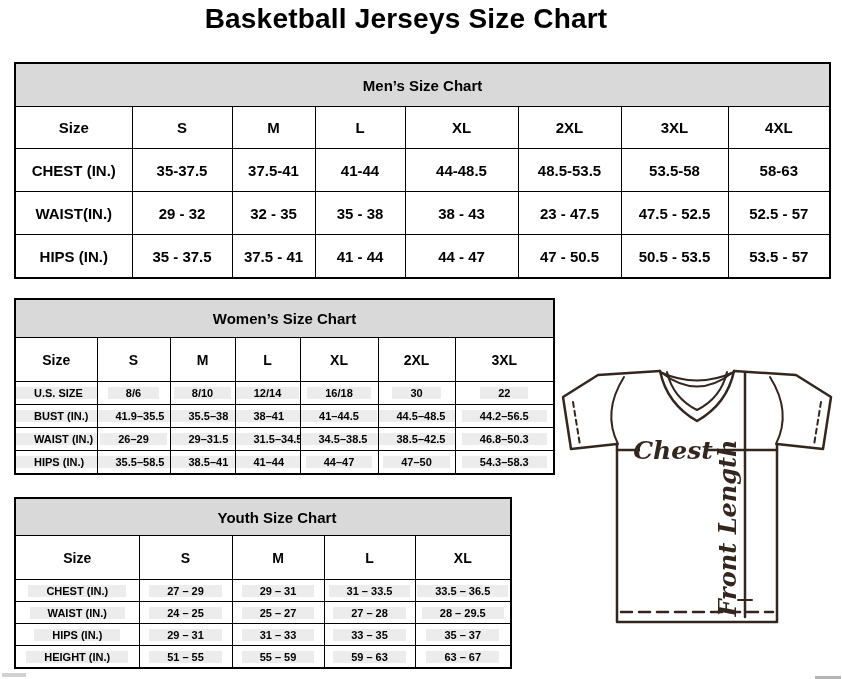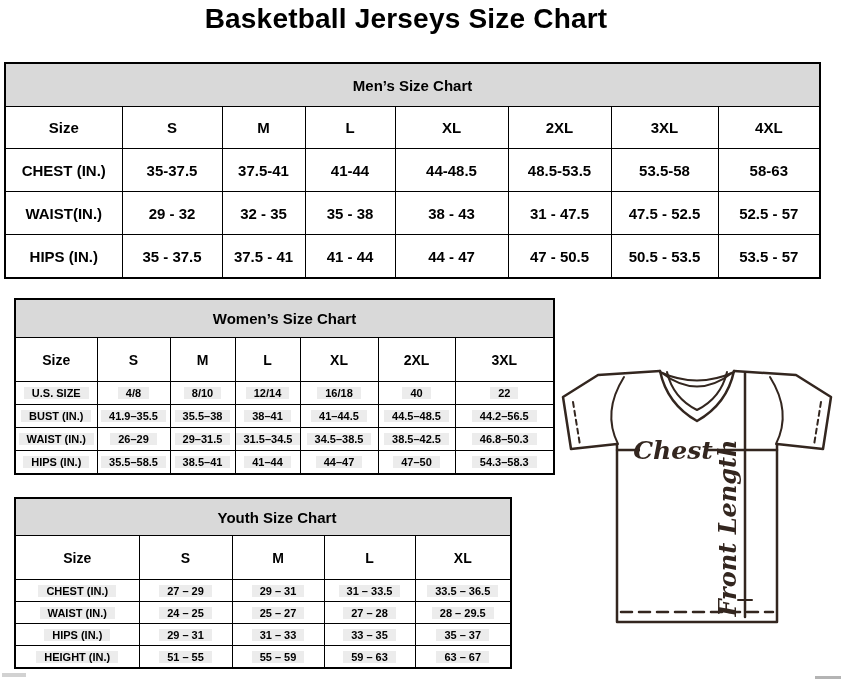--- a/index.html
+++ b/index.html
@@ -14,35 +14,35 @@
   table.size-table {
     position:absolute; border-collapse:collapse; table-layout:fixed;
     border:2px solid #000; background:#fff;
   }
   table.size-table th, table.size-table td {
     border:1px solid #000; text-align:center; vertical-align:middle;
     padding:0; font-weight:bold; overflow:hidden; white-space:nowrap;
   }
   th.band { background:#d9d9d9; font-size:15px; }
   
-  #men { left:4px; top:62px; width:815px; }
+  #men { left:14px; top:62px; width:815px; }
   #men .band-row th { height:42px; }
   #men .head-row th { height:41px; font-size:15px; }
   #men .data-row th, #men .data-row td { height:42px; font-size:15px; }
   
   #women { left:14px; top:298px; width:539px; }
   #women .band-row th { height:37px; }
   #women .head-row th { height:43px; font-size:14px; }
   #women .data-row th, #women .data-row td { height:22px; font-size:11px; }
   
   #youth { left:14px; top:497px; width:496px; }
   #youth .band-row th { height:36px;padding-left:28px; }
   #youth .head-row th { height:43px; font-size:14px; }
   #youth .data-row th, #youth .data-row td { height:21px; font-size:11px; }
-  .hl { background:#ececec; padding:0 8px; }
+  .hl { background:#ececec; padding:0 18px; }
   
   #jersey { position:absolute; left:558px; top:364px; }
   #jersey text {
     font-family:"DejaVu Serif","Liberation Serif",serif;
     font-weight:bold; font-style:italic; fill:#33261f;
   }
   
   .scroll-thumb-left  { position:absolute; left:2px;  top:673px; width:24px; height:4px; background:#d2d2d2; }
   .scroll-thumb-right { position:absolute; left:815px; top:676px; width:26px; height:3px; background:#b4b4b4; }
 </style>
@@ -85,21 +85,21 @@
     <td>48.5-53.5</td>
     <td>53.5-58</td>
     <td>58-63</td>
   </tr>
   <tr class="data-row">
     <th>WAIST(IN.)</th>
     <td>29 - 32</td>
     <td>32 - 35</td>
     <td>35 - 38</td>
     <td>38 - 43</td>
-    <td>31 - 47.5</td>
+    <td>23 - 47.5</td>
     <td>47.5 - 52.5</td>
     <td>52.5 - 57</td>
   </tr>
   <tr class="data-row">
     <th>HIPS (IN.)</th>
     <td>35 - 37.5</td>
     <td>37.5 - 41</td>
     <td>41 - 44</td>
     <td>44 - 47</td>
     <td>47 - 50.5</td>
@@ -127,25 +127,25 @@
     <th>Size</th>
     <th>S</th>
     <th>M</th>
     <th>L</th>
     <th>XL</th>
     <th>2XL</th>
     <th>3XL</th>
   </tr>
   <tr class="data-row">
     <th><span class="hl">U.S. SIZE</span></th>
-    <td><span class="hl">4/8</span></td>
+    <td><span class="hl">8/6</span></td>
     <td><span class="hl">8/10</span></td>
     <td><span class="hl">12/14</span></td>
     <td><span class="hl">16/18</span></td>
-    <td><span class="hl">40</span></td>
+    <td><span class="hl">30</span></td>
     <td><span class="hl">22</span></td>
   </tr>
   <tr class="data-row">
     <th><span class="hl">BUST (IN.)</span></th>
     <td><span class="hl">41.9–35.5</span></td>
     <td><span class="hl">35.5–38</span></td>
     <td><span class="hl">38–41</span></td>
     <td><span class="hl">41–44.5</span></td>
     <td><span class="hl">44.5–48.5</span></td>
     <td><span class="hl">44.2–56.5</span></td>

